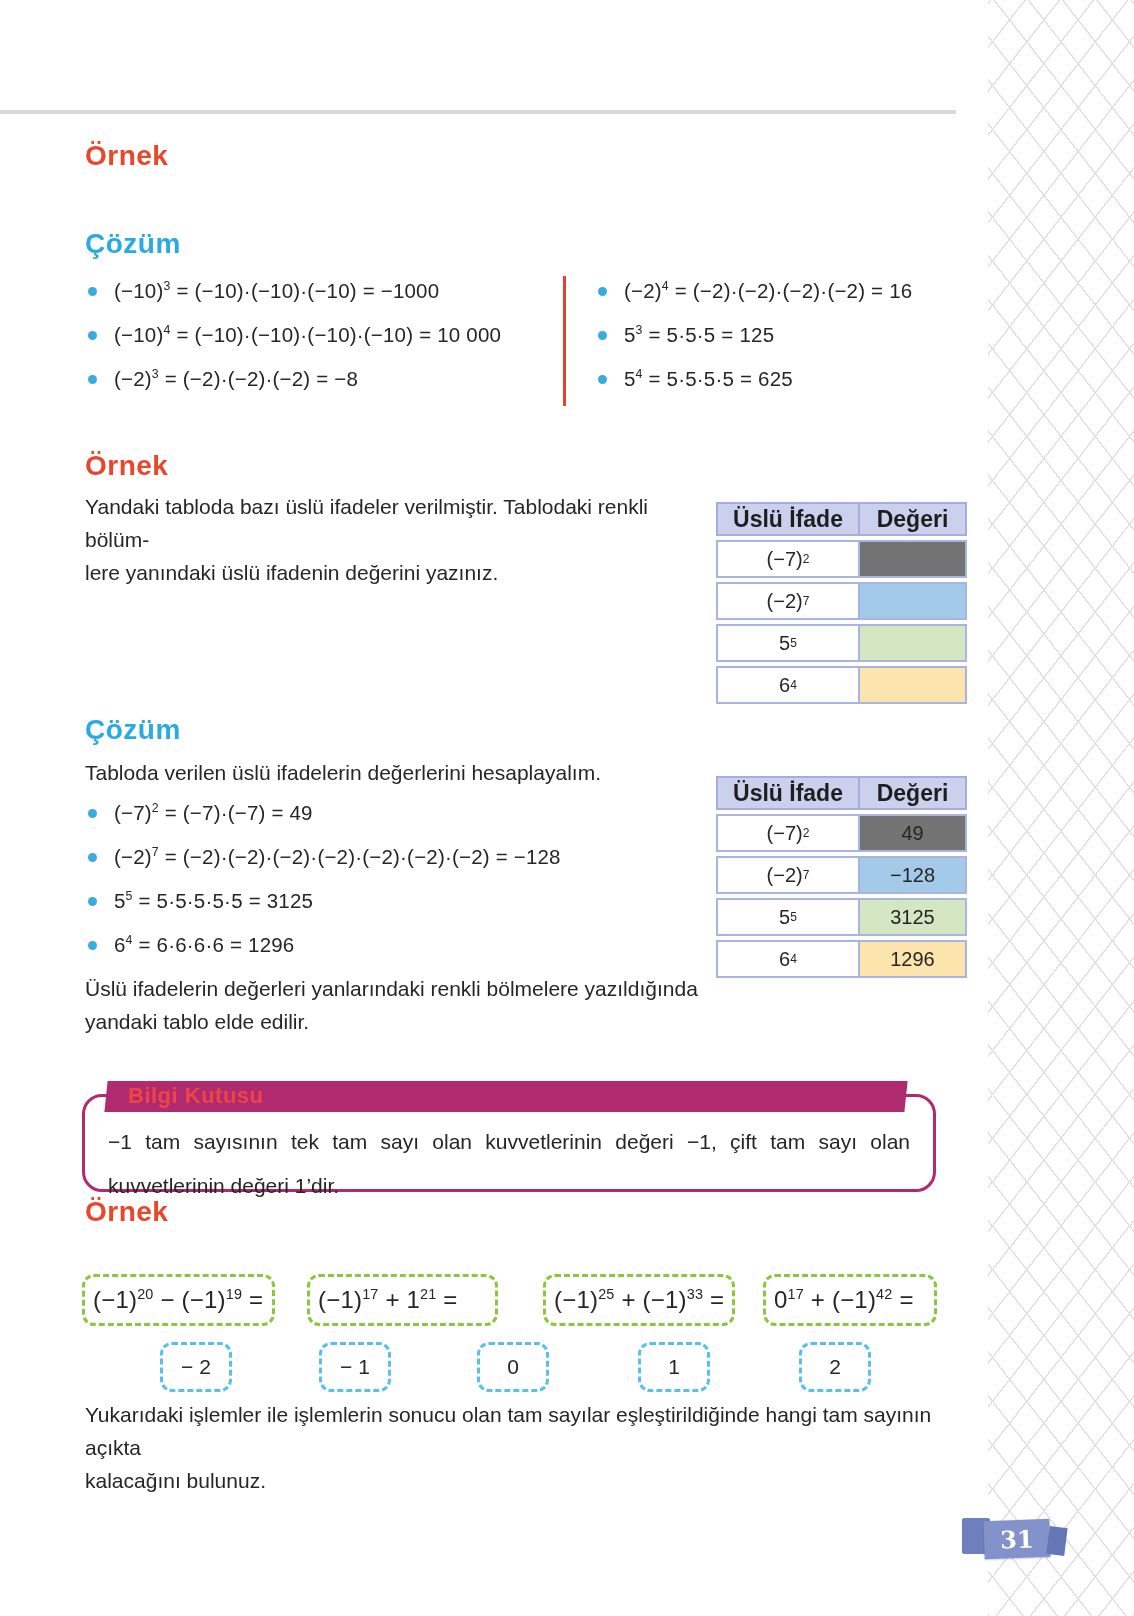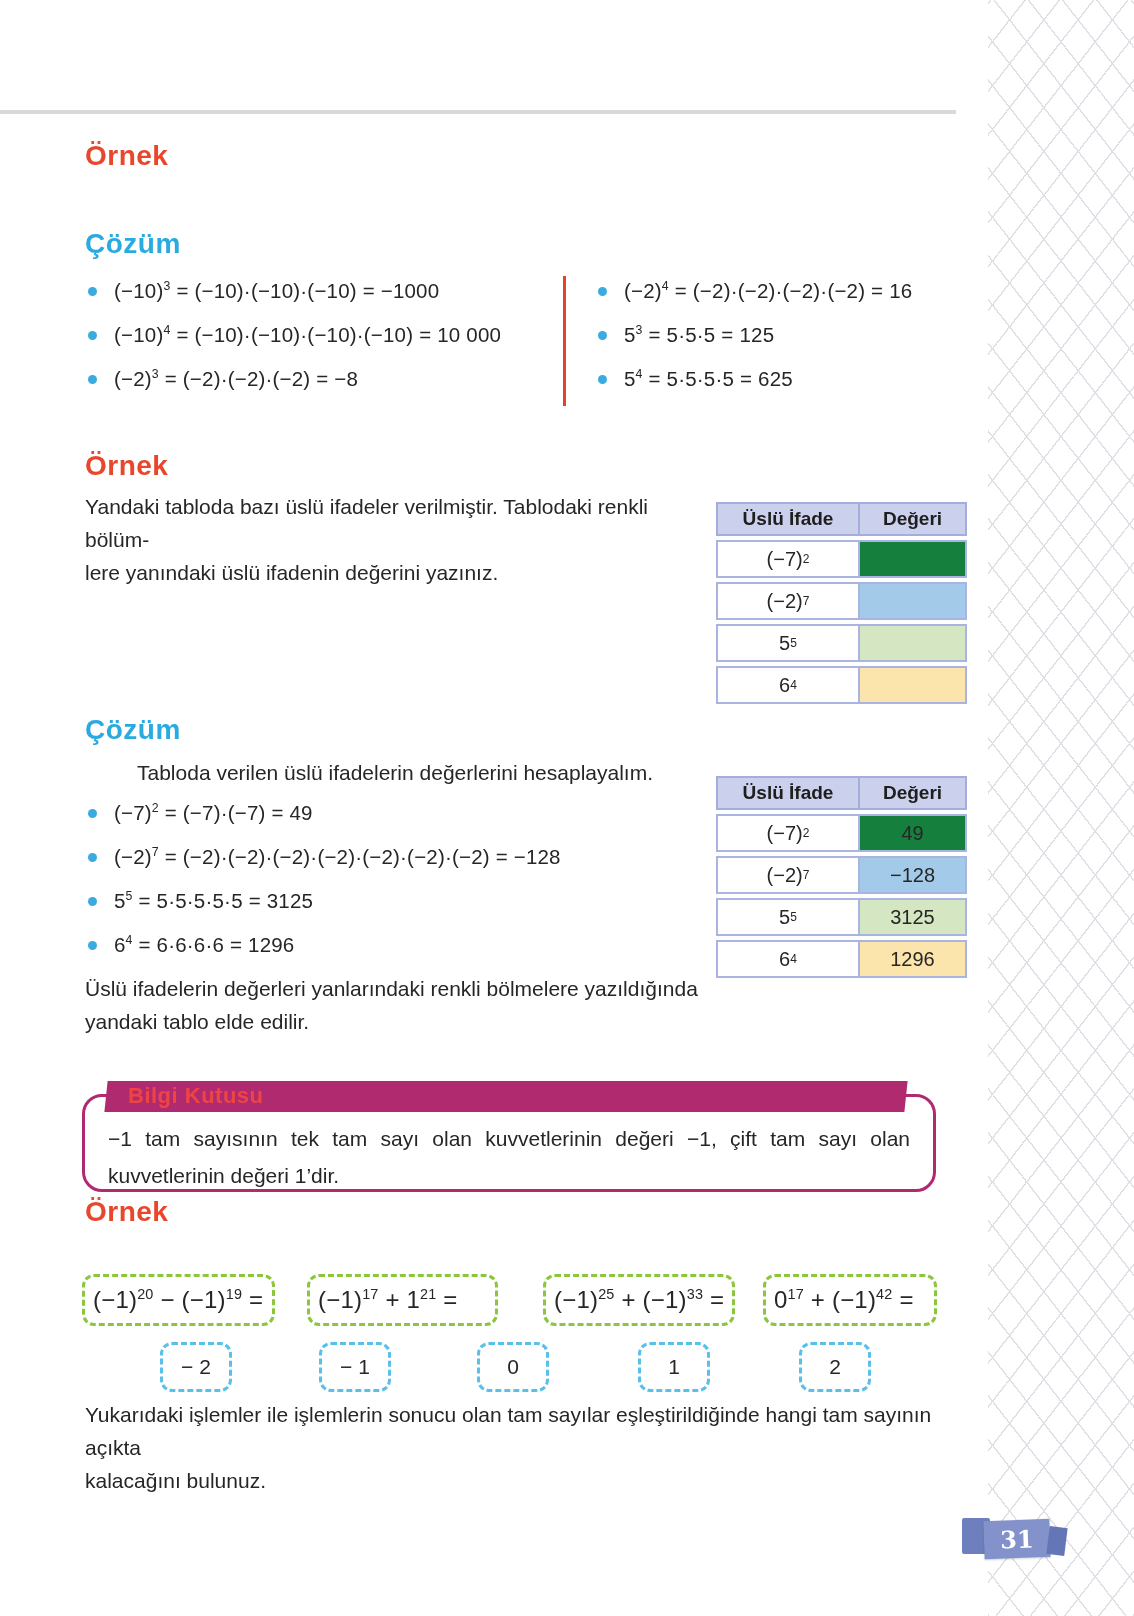--- a/index.html
+++ b/index.html
@@ -24,35 +24,35 @@
   .dot{width:9px;height:9px;border-radius:50%;background:#3aabdf;margin-right:17px;flex:none;}
   .mtxt{font-size:20.5px;letter-spacing:.2px;white-space:nowrap;}
   sup{font-size:60%;line-height:0;vertical-align:super;}
 
   .vdivider{position:absolute;left:563px;top:276px;width:3px;height:130px;background:#e2432c;}
 
   
   .utable{position:absolute;width:253px;}
   .trow{display:flex;margin-bottom:4px;}
   .cell{box-sizing:border-box;display:flex;align-items:center;justify-content:center;}
-  .th{height:34px;background:#cbd0ec;border:2px solid #a3aede;font-weight:bold;font-size:19px;color:#1e1e1e;}
+  .th{height:34px;background:#cbd0ec;border:2px solid #a3aede;font-weight:bold;font-size:23px;color:#1e1e1e;}
   .td{height:38px;background:#fff;border:2px solid #aab4e0;font-size:20px;}
   .c-expr{width:144px;}
   .c-val{width:109px;margin-left:-2px;}
-  .bg-salmon{background:#15803d;}
+  .bg-salmon{background:#737373;}
   .bg-blue{background:#a3cbe9;}
   .bg-green{background:#d5e6c3;}
   .bg-yellow{background:#fce4ad;}
 
   
   .infobox{position:absolute;left:82px;top:1094px;width:848px;height:92px;
            border:3px solid #b02a70;border-radius:20px;background:#fff;}
   .infobar{position:absolute;left:106px;top:1081px;width:800px;height:31px;background:#b02a70;transform:skewX(-6deg);}
   .infobar-label{position:absolute;left:128px;top:1083px;color:#ef4444;font-size:22px;font-weight:bold;letter-spacing:.5px;}
-  .infotext{position:absolute;left:108px;top:1120px;width:802px;font-size:21px;line-height:37px;text-align:justify;}
+  .infotext{position:absolute;left:108px;top:1120px;width:802px;font-size:21px;line-height:44px;text-align:justify;}
 
   
   .gbox{position:absolute;top:1274px;height:52px;border:3px dashed #8cc63f;border-radius:12px;
         display:flex;align-items:center;padding-left:8px;box-sizing:border-box;background:#fff;}
   .gbox .mtxt{font-size:24px;}
   .abox{position:absolute;top:1342px;width:72px;height:50px;border:3px dashed #59c0ec;border-radius:12px;
         display:flex;align-items:center;justify-content:center;font-size:21px;background:#fff;box-sizing:border-box;}
 
   
   .ribbon{position:absolute;left:962px;top:1515px;width:112px;height:48px;}
@@ -128,21 +128,21 @@
       <div class="cell td c-expr">5<sup>5</sup></div>
       <div class="cell td c-val bg-green"></div>
     </div>
     <div class="trow">
       <div class="cell td c-expr">6<sup>4</sup></div>
       <div class="cell td c-val bg-yellow"></div>
     </div>
   </div>
 
   <div class="h-solution" style="left:85px;top:714px;">Çözüm</div>
-  <div class="para" style="left:85px;top:756px;width:620px;text-align:center;">Tabloda verilen üslü ifadelerin değerlerini hesaplayalım.</div>
+  <div class="para" style="left:85px;top:756px;width:620px;">Tabloda verilen üslü ifadelerin değerlerini hesaplayalım.</div>
 
   <div class="mlist" style="left:88px;top:798px;">
     <div class="mline">
       <span class="dot"></span>
       <span class="mtxt">(−7)<sup>2</sup> = (−7)·(−7) = 49</span>
     </div>
     <div class="mline">
       <span class="dot"></span>
       <span class="mtxt">(−2)<sup>7</sup> = (−2)·(−2)·(−2)·(−2)·(−2)·(−2)·(−2) = −128</span>
     </div>

